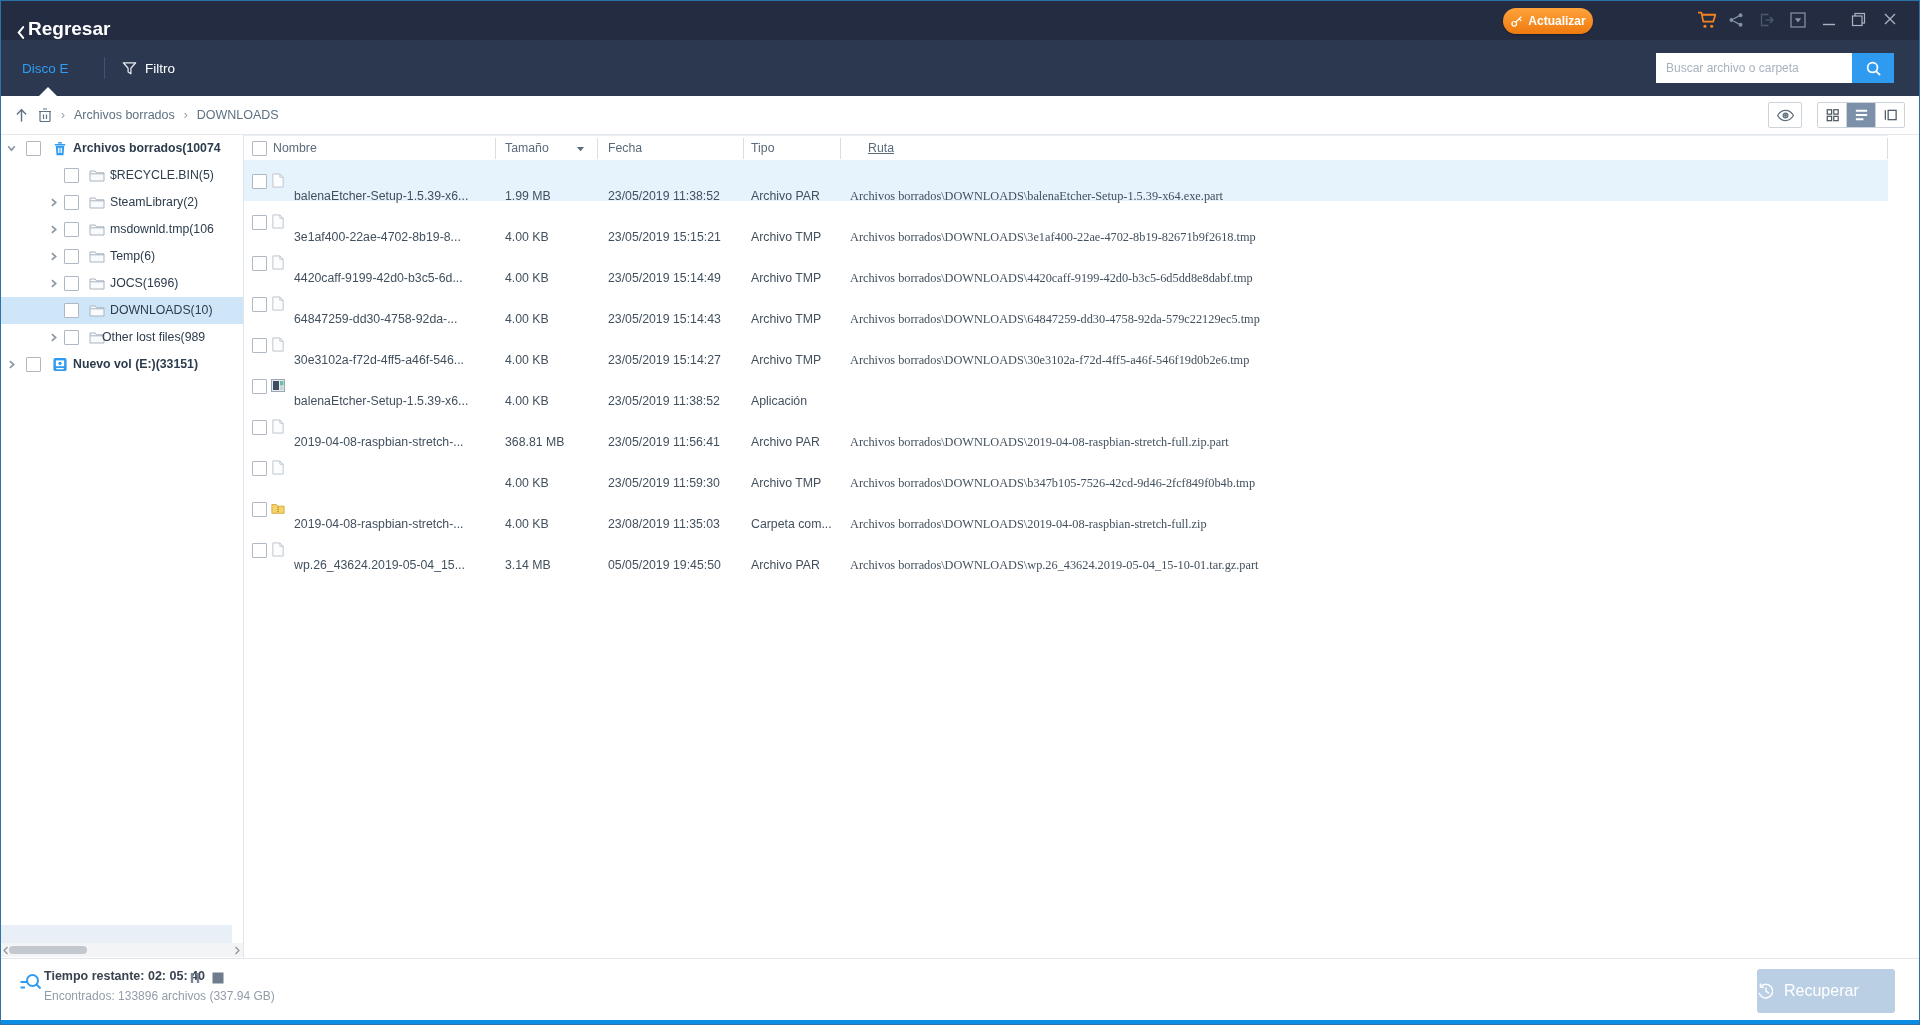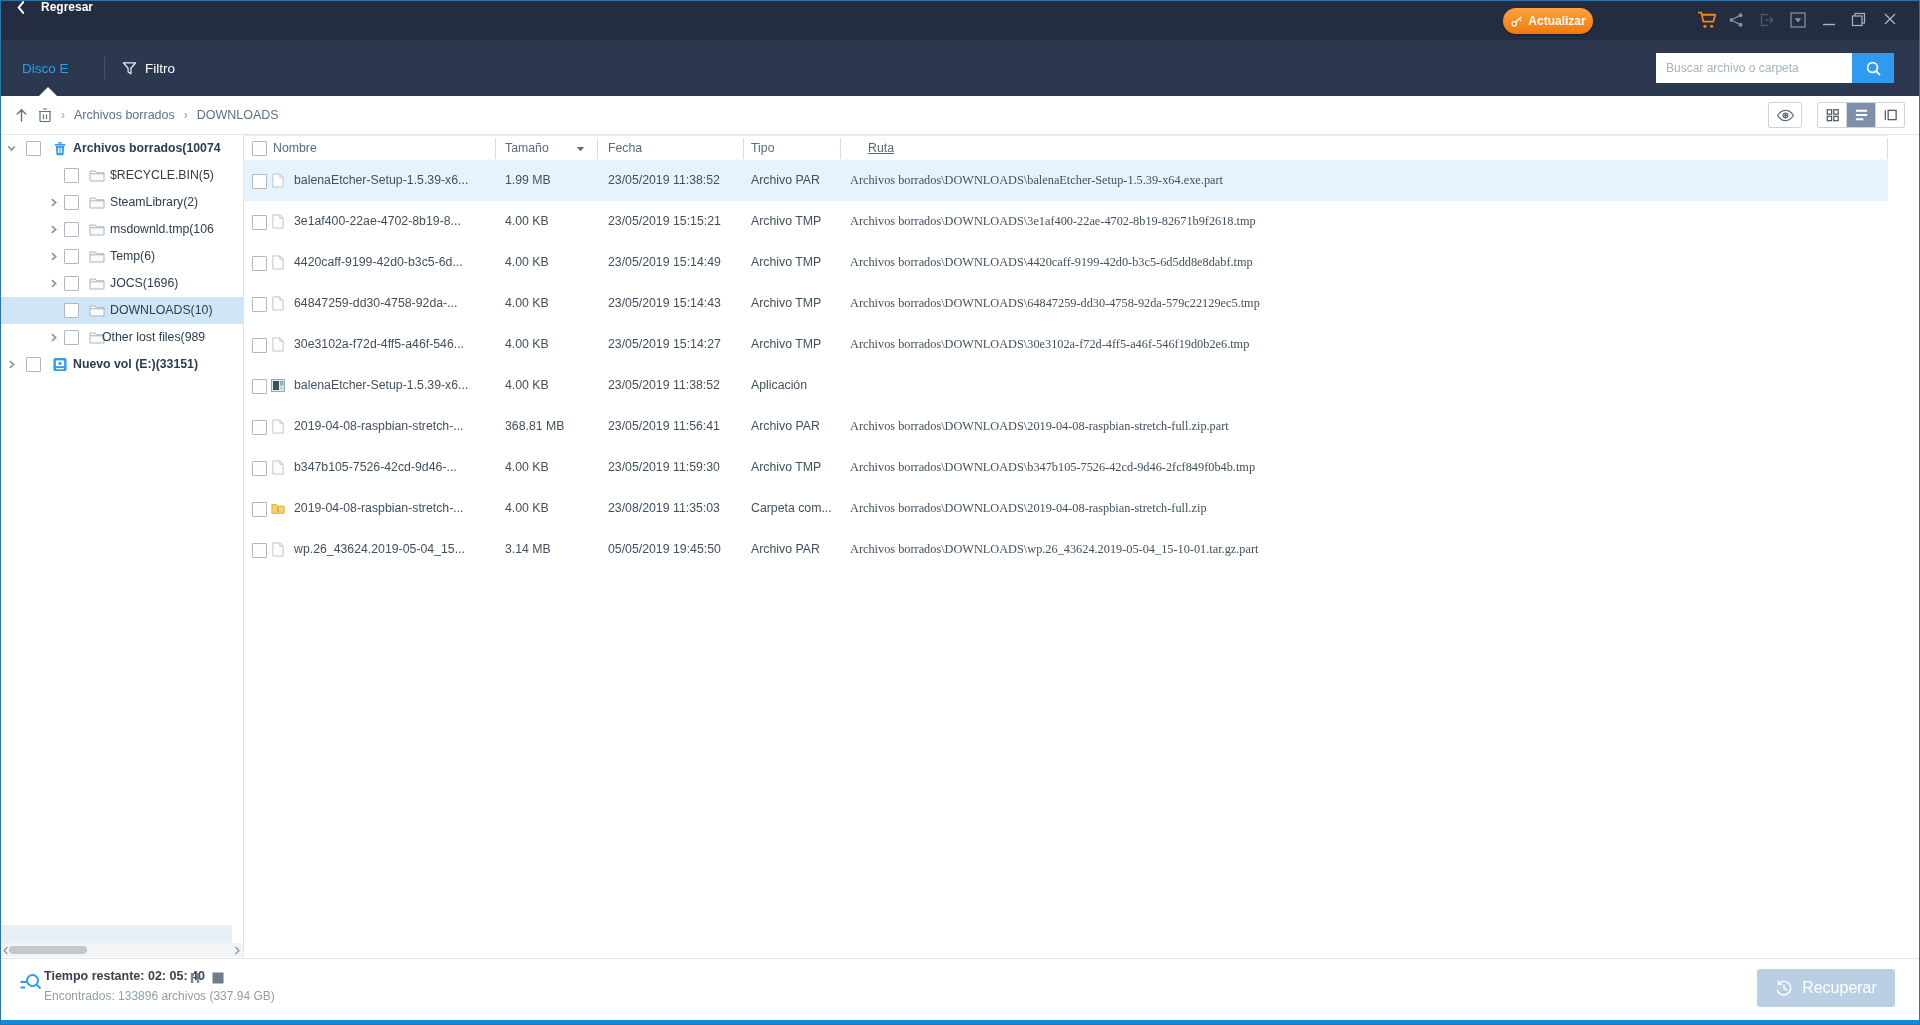--- a/index.html
+++ b/index.html
@@ -4,22 +4,22 @@
 <style>
   html,body{margin:0;padding:0;}
   body{width:1920px;height:1025px;position:relative;overflow:hidden;background:#fff;
        font-family:"Liberation Sans",sans-serif;-webkit-font-smoothing:antialiased;}
   .abs{position:absolute;}
   .ic{display:inline-block;line-height:0;}
   .ic svg{width:100%;height:100%;}
 
   
   .titlebar{left:0;top:0;width:1920px;height:40px;background:#242c42;}
-  .backbtn{left:16px;top:0;height:40px;display:flex;align-items:flex-start;gap:16px;color:#fff;
-           font-size:12px;font-weight:bold;cursor:default;}
+  .backbtn{left:16px;top:0;height:40px;display:flex;align-items:flex-end;gap:3px;color:#fff;
+           font-size:19px;font-weight:bold;cursor:default;}
   .back-ch{width:9px;height:15px;color:#fff;}
   .updatebtn{left:1503px;top:8px;width:90px;height:26px;border-radius:13px;
              background:linear-gradient(180deg,#ffa33c,#ee7a0e);color:#fff;font-size:12px;font-weight:bold;
              display:flex;align-items:center;justify-content:center;gap:5px;box-shadow:0 1px 2px rgba(0,0,0,.3);}
   .updatebtn .ic{width:13px;height:13px;}
   .tb-cart{left:1697px;top:10px;width:21px;height:20px;color:#f5821f;}
   .tb-share{left:1728px;top:12px;width:16px;height:16px;color:#8591a5;}
   .tb-exit{left:1758px;top:12px;width:17px;height:16px;color:#5c677f;opacity:.75;}
   .tb-drop{left:1790px;top:12px;width:16px;height:16px;color:#8a94a8;}
   .tb-min{left:1822px;top:13px;width:14px;height:14px;color:#aab3c2;}
@@ -71,38 +71,38 @@
   .harrow{top:3px;width:7px;height:9px;color:#8a949e;}
 
   
   .filepanel{left:244px;top:135px;width:1644px;height:823px;background:#fff;}
   .thead{position:absolute;left:0;top:0;width:1644px;height:25px;border-top:1px solid #eceff2;box-sizing:border-box;}
   .thead .sep{position:absolute;top:2px;height:21px;width:1px;background:#d9dee4;}
   .hlabel{position:absolute;top:0;height:25px;line-height:25px;font-size:12.3px;color:#5a6b7c;}
   .sortcaret{position:absolute;top:10px;width:9px;height:6px;}
   .trow{position:absolute;left:0;width:1644px;height:41px;font-size:12.3px;color:#42505e;}
   .trow.selected{background:#e7f3fc;}
-  .trow .cell{position:absolute;top:0;height:41px;line-height:41px;white-space:nowrap;overflow:hidden;}
+  .trow .cell{position:absolute;top:16px;height:41px;line-height:41px;white-space:nowrap;overflow:hidden;}
   .trow .cbx{position:absolute;left:8px;top:14px;}
   .trow .ficon{position:absolute;left:27px;top:13px;width:14px;height:15px;}
   .c-name{left:50px;width:198px;}
   .c-size{left:261px;width:90px;}
   .c-date{left:364px;width:133px;}
   .c-type{left:507px;width:88px;}
   .c-path{left:606px;width:1030px;font-family:Liberation Serif, serif;}
 
   
   .statusbar{left:0;top:958px;width:1920px;height:62px;background:#fff;border-top:1px solid #e2e6ea;box-sizing:border-box;}
   .scanic{left:18px;top:12px;width:25px;height:25px;}
   .st-time{left:44px;top:10px;font-size:12.5px;color:#39434f;font-weight:bold;}
   .st-found{left:44px;top:30px;font-size:12px;color:#929da9;}
   .st-pause{left:189px;top:12px;width:12px;height:14px;}
   .st-stop{left:211px;top:12px;width:14px;height:14px;}
-  .recoverbtn{left:1757px;top:10px;width:138px;height:38px;background:#bacfe4;border-radius:3px;color:#fff;
-              font-size:16px;display:flex;align-items:center;justify-content:center;gap:9px;}
+  .recoverbtn{left:1757px;top:10px;width:138px;height:44px;background:#bacfe4;border-radius:3px;color:#fff;
+              font-size:16px;display:flex;align-items:center;gap:9px;}
   .recoverbtn .ic{width:18px;height:18px;}
   .progress{left:0;top:1020px;width:1920px;height:5px;background:#0d8ce4;}
   .winborder{left:0;top:0;width:1918px;height:1023px;border:1px solid #2e73a8;pointer-events:none;z-index:60;}
 </style>
 </head>
 <body>
 
 <div class="abs titlebar">
   <div class="abs backbtn">
     <span class="ic back-ch"><svg viewBox="0 0 10 16">
@@ -429,21 +429,20 @@
         <span class="cell c-date">23/05/2019 11:56:41</span>
         <span class="cell c-type">Archivo PAR</span>
         <span class="cell c-path">Archivos borrados\DOWNLOADS\2019-04-08-raspbian-stretch-full.zip.part</span>
       </div>
       <div class="trow" style="top: 312px;">
         <span class="cbx"></span>
         <span class="ic ficon"><svg viewBox="0 0 13 16">
             <path d="M1 1 h7.5 L12 4.5 V15 H1 z" fill="#fdfdfe" stroke="#bac3cd" stroke-width="1"></path>
             <path d="M8.5 1 v3.5 H12" fill="none" stroke="#bac3cd" stroke-width="1"></path>
           </svg></span>
-        <span class="cell c-name">b347b105-7526-42cd-9d46-...</span>
         <span class="cell c-size">4.00 KB</span>
         <span class="cell c-date">23/05/2019 11:59:30</span>
         <span class="cell c-type">Archivo TMP</span>
         <span class="cell c-path">Archivos borrados\DOWNLOADS\b347b105-7526-42cd-9d46-2fcf849f0b4b.tmp</span>
       </div>
       <div class="trow" style="top: 353px;">
         <span class="cbx"></span>
         <span class="ic ficon"><svg viewBox="0 0 16 14">
             <path d="M1 2.5 h5.2 l1.3 1.8 H15 v8.2 H1 z" fill="#f7d367" stroke="#cfa93f" stroke-width="1"></path>
             <path d="M8 5 v1.2 m0 1.2 v1.2 m0 1.2 v1.2" stroke="#8a6d1f" stroke-width="1.2"></path>

